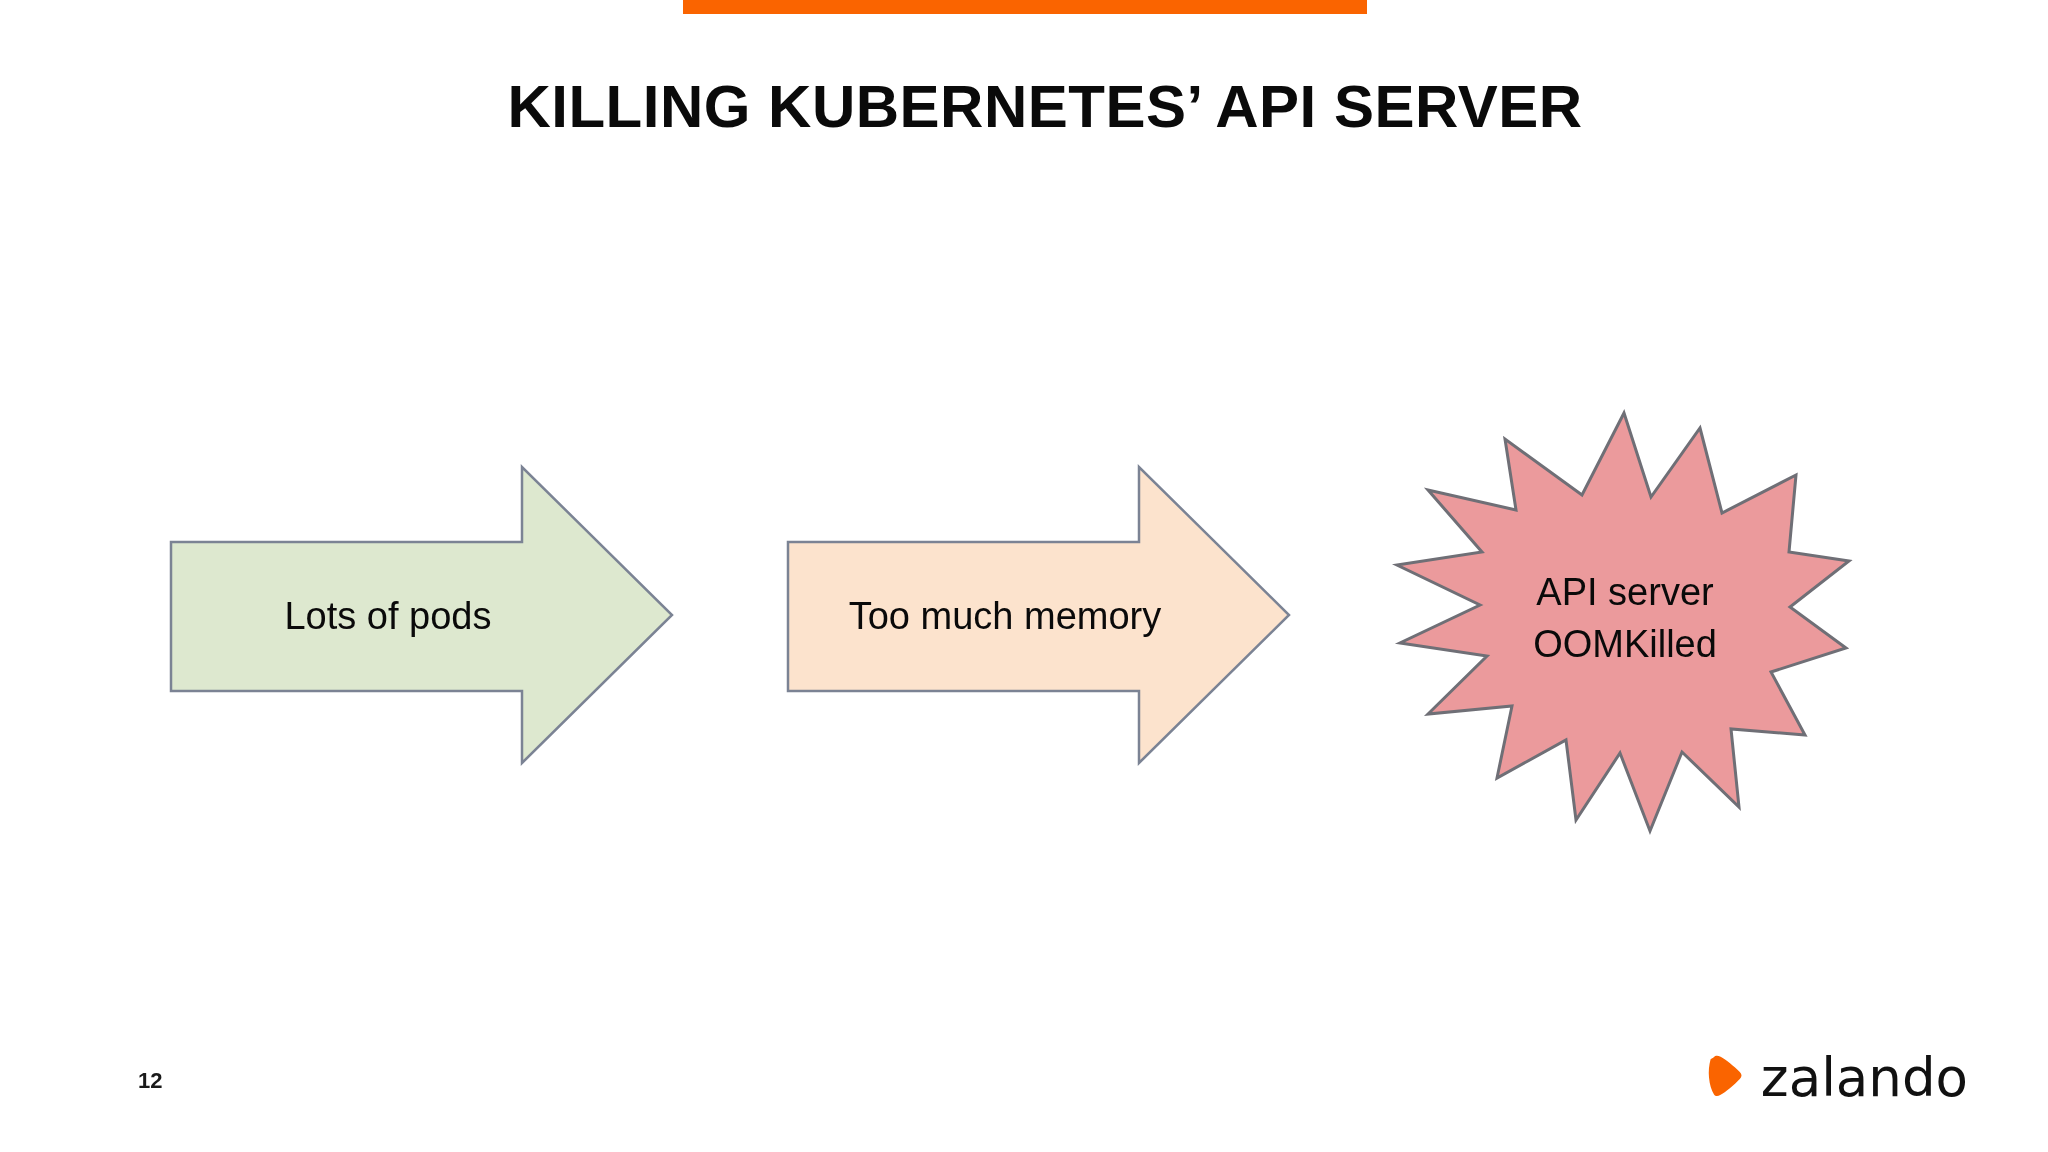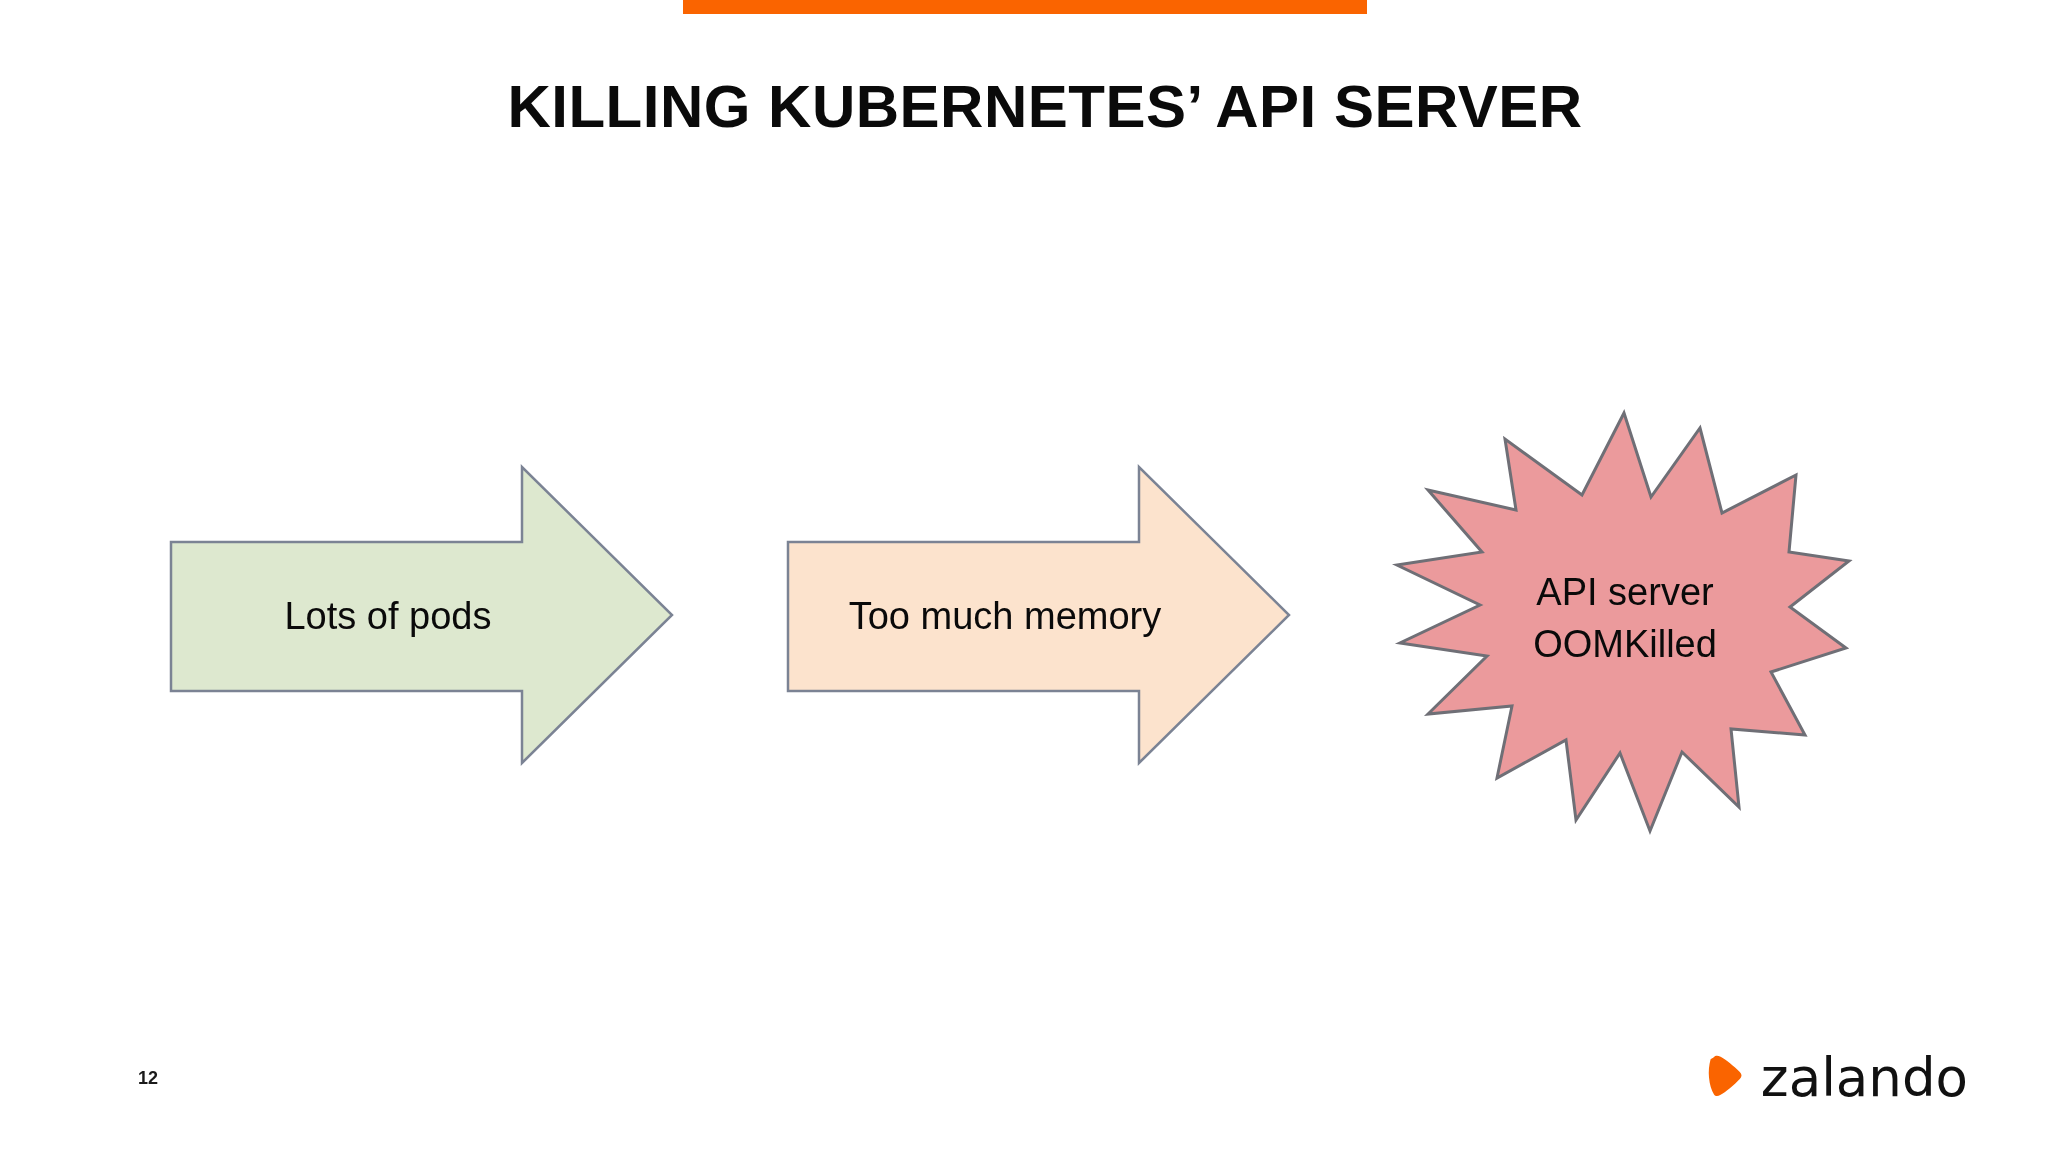--- a/index.html
+++ b/index.html
@@ -64,21 +64,21 @@
     fill: #0a0a0a;
   }
 
   
   #page-number {
     position: absolute;
     left: 138px;
     top: 1068px;
     font-family: "Liberation Sans", sans-serif;
     font-weight: bold;
-    font-size: 18px;
+    font-size: 22px;
     color: #1a1a1a;
   }
 
   #brand-logo {
     position: absolute;
     right: 80px;
     top: 1050px;
     height: 54px;
     display: flex;
     align-items: center;

